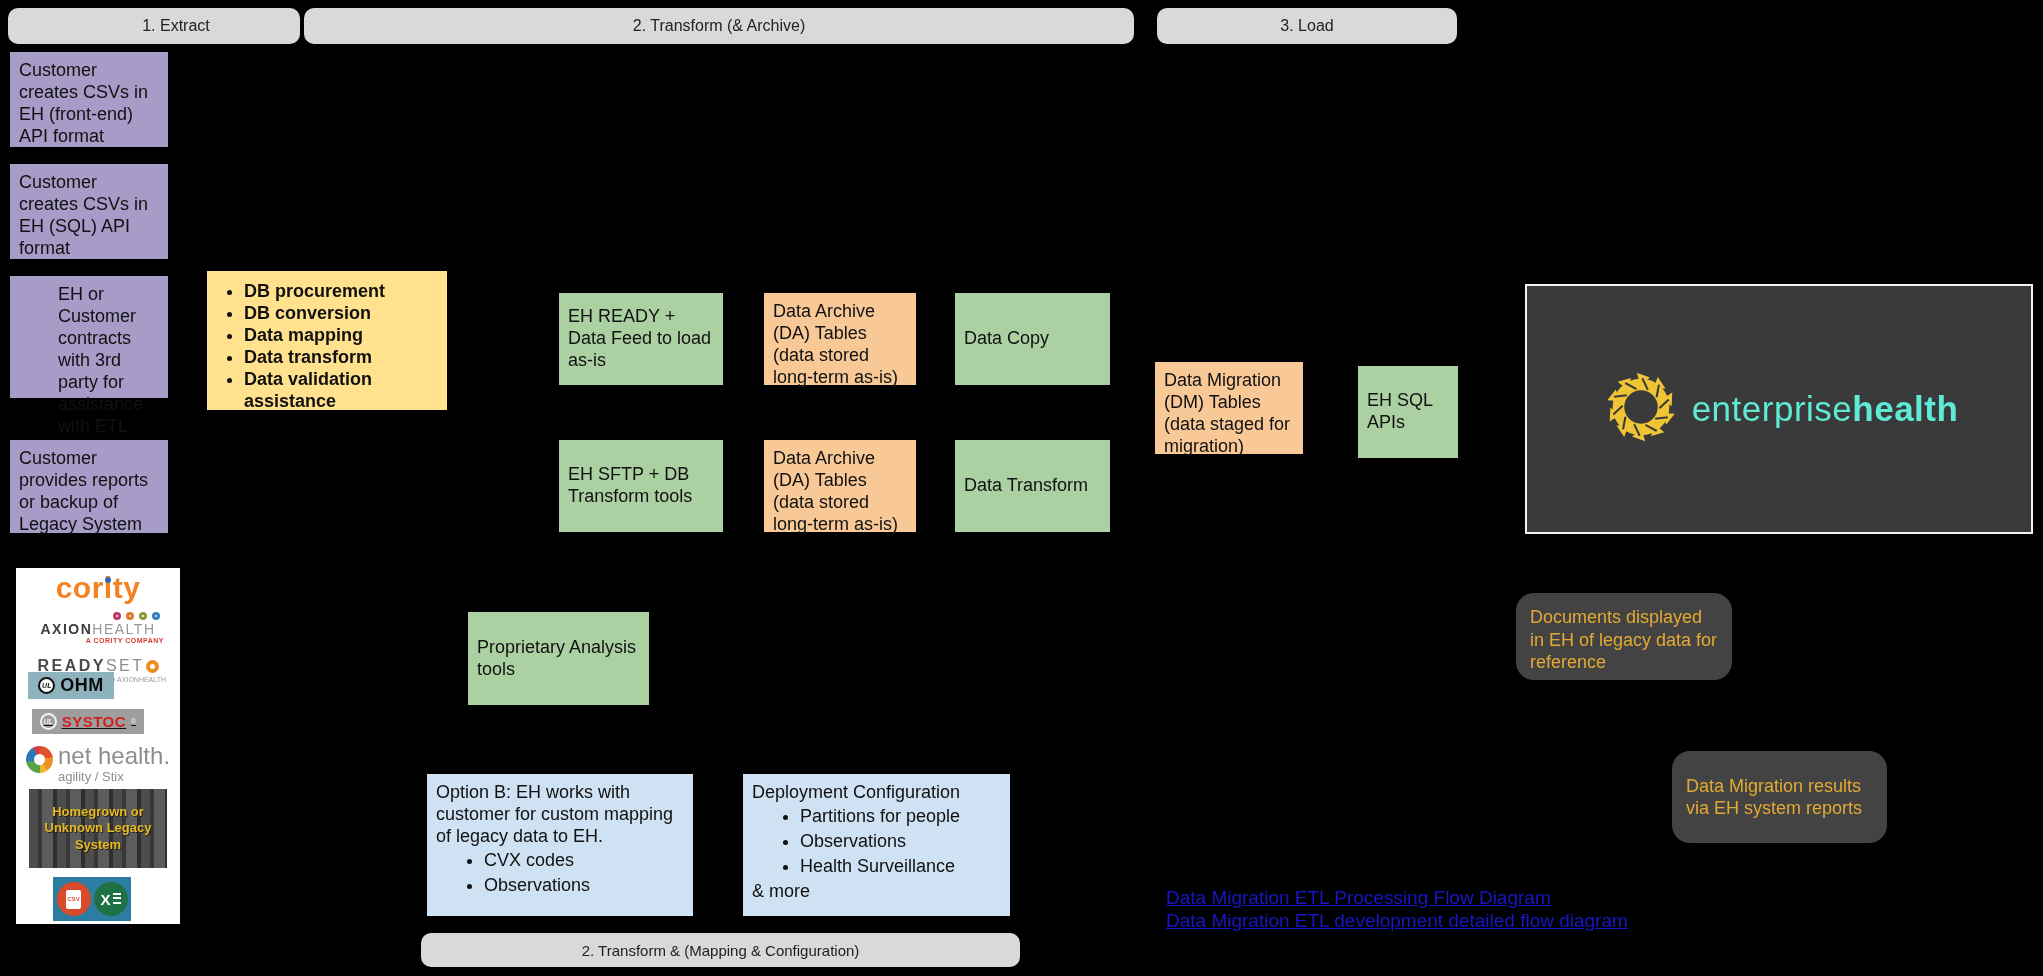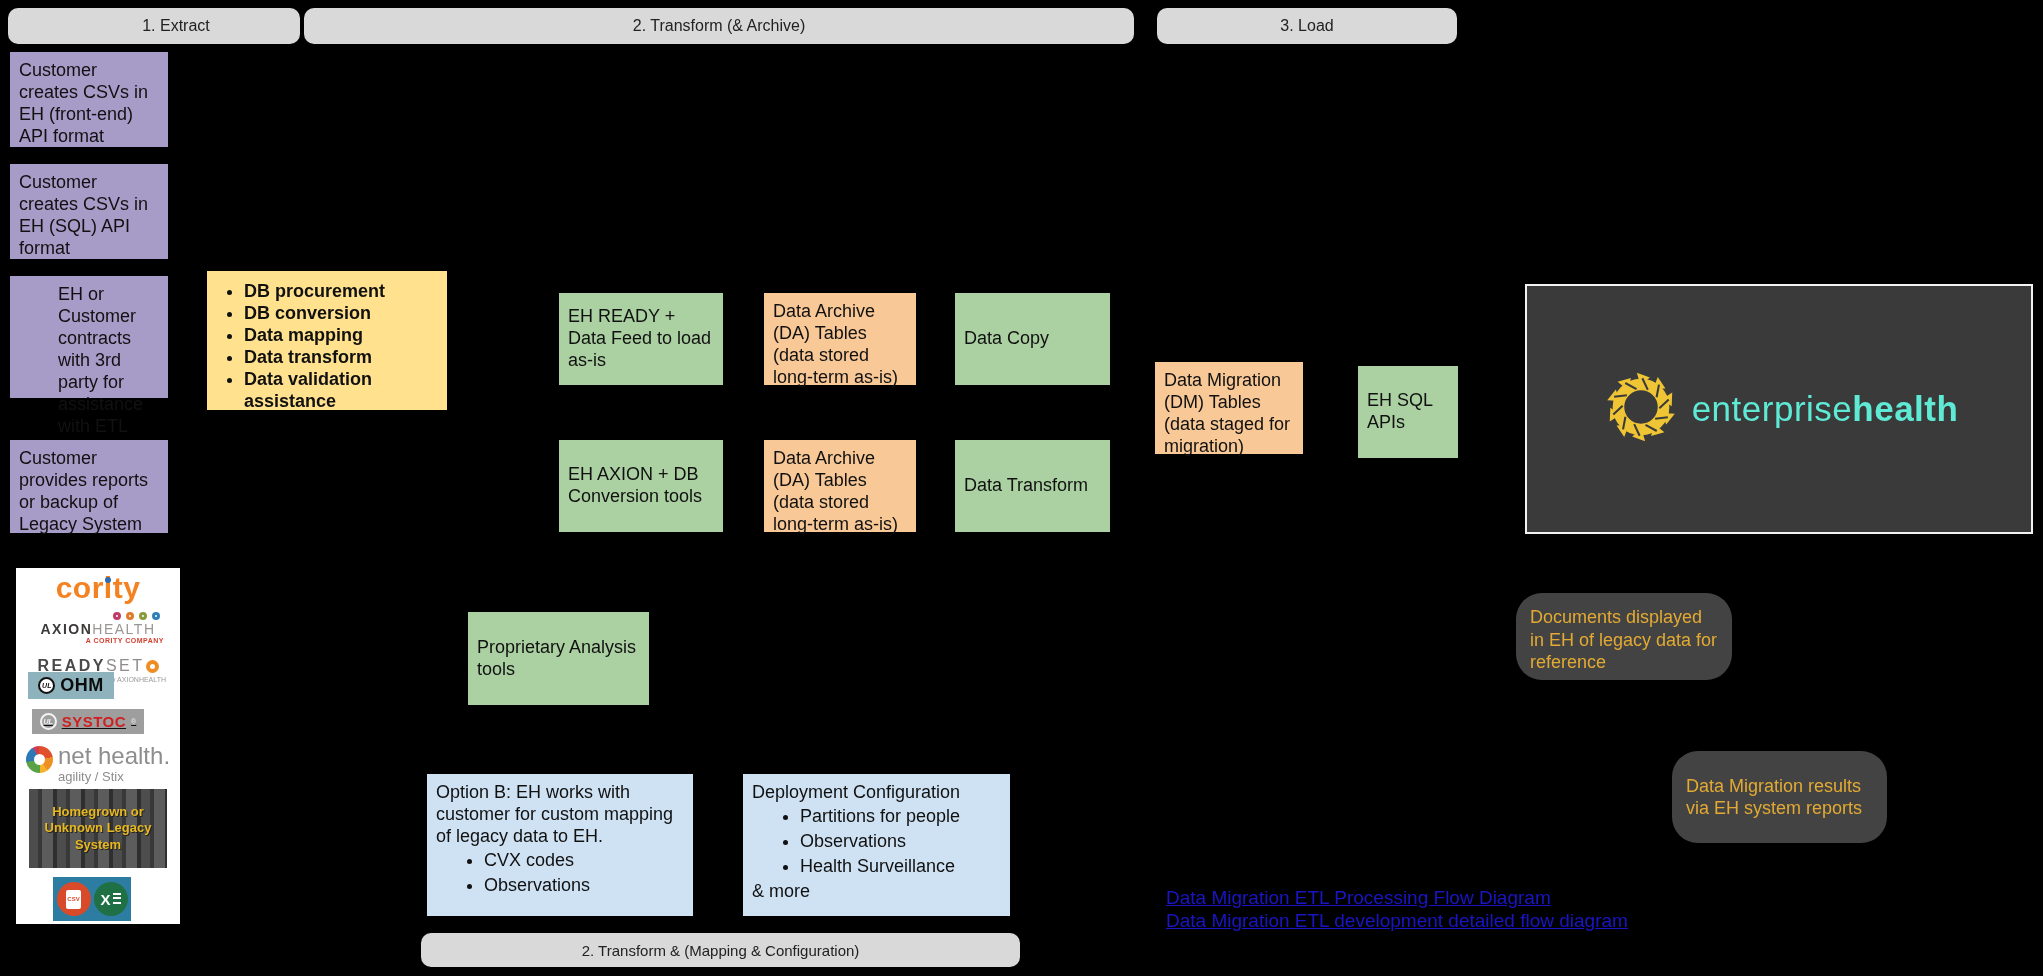--- a/index.html
+++ b/index.html
@@ -41,21 +41,21 @@
   .b2{left:743px;top:774px;width:267px;height:142px;}
   .bluebx ul{margin:2px 0 0 0;padding-left:48px;}
   .bluebx li{margin-bottom:3px;}
   
   .brandbox{left:1525px;top:284px;width:508px;height:250px;background:#3a3a3a;border:2px solid #f2f2f2;
             display:flex;align-items:center;justify-content:center;gap:10px;}
   .brandtext{font-size:35px;color:#5eead4;letter-spacing:.5px;}
   .brandtext .lt{font-weight:400;}
   .brandtext .bd{font-weight:700;}
   
-  .callout{background:#434343;border-radius:26px;color:#e3aa33;font-size:18px;line-height:1.25;padding:13px 14px;}
+  .callout{background:#434343;border-radius:18px;color:#e3aa33;font-size:18px;line-height:1.25;padding:13px 14px;}
   .c1{left:1516px;top:593px;width:216px;height:87px;}
   .c2{left:1672px;top:751px;width:215px;height:92px;display:flex;align-items:center;}
   
   .linkwrap{left:1166px;top:886px;font-size:19px;line-height:1.22;}
   .linkwrap a{color:#1a15c4;text-decoration:underline;display:block;}
   
   .panel{left:16px;top:568px;width:164px;height:356px;background:#fff;}
   .cority{top:3px;left:0;width:100%;text-align:center;font-size:30px;font-weight:700;color:#f58220;letter-spacing:.5px;}
   .cority-dot{left:89px;top:9px;width:6px;height:6px;border-radius:50%;background:#2a6cb4;}
   .axion{top:44px;left:0;width:100%;text-align:center;}
@@ -142,21 +142,21 @@
     <p>EH READY + Data Feed to load as-is</p>
   </div>
 <div class="abs fbox orange o1">
     <p>Data Archive (DA) Tables (data stored long-term as-is)</p>
   </div>
 <div class="abs fbox green vcenter gcopy">
     <p>Data Copy</p>
   </div>
 
 <div class="abs fbox green vcenter g2">
-    <p>EH AXION + DB Conversion tools</p>
+    <p>EH SFTP + DB Transform tools</p>
   </div>
 <div class="abs fbox orange o2">
     <p>Data Archive (DA) Tables (data stored long-term as-is)</p>
   </div>
 <div class="abs fbox green vcenter gtrans">
     <p>Data Transform</p>
   </div>
 
 <div class="abs fbox orange odm">
     <p>Data Migration (DM) Tables (data staged for migration)</p>

